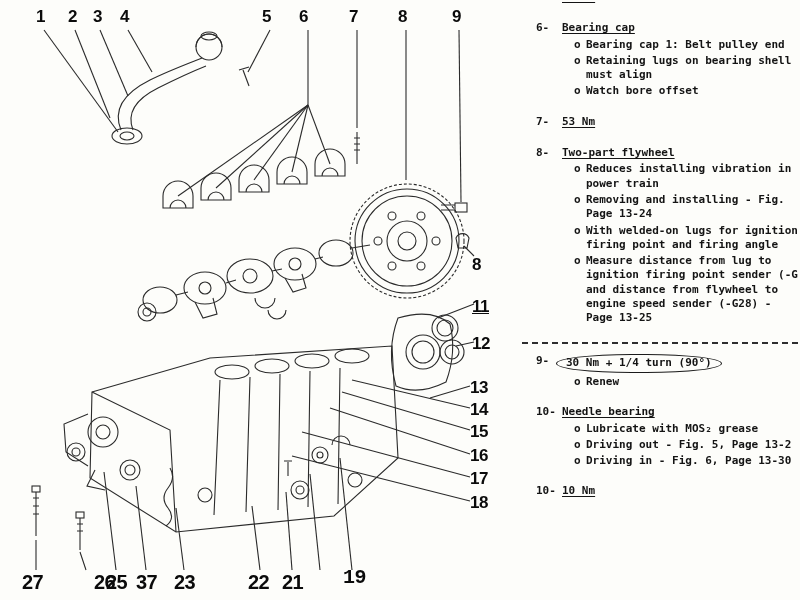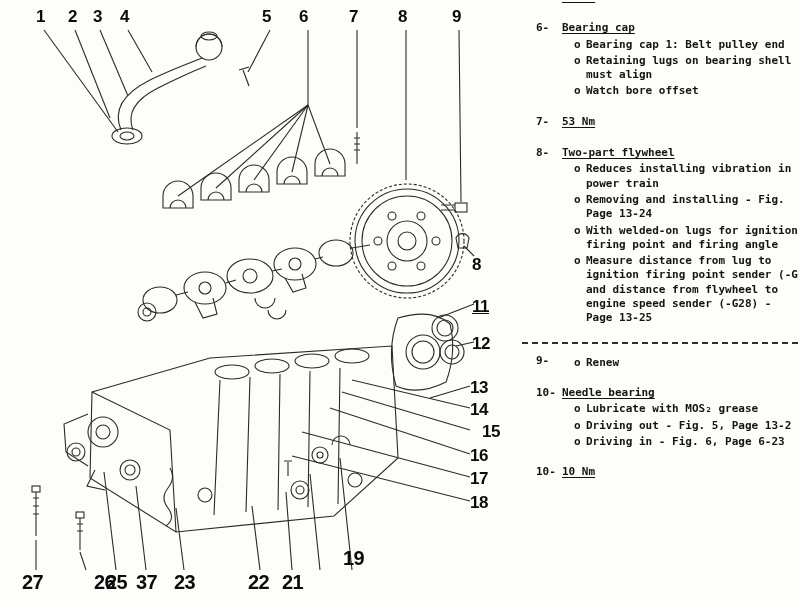--- a/index.html
+++ b/index.html
@@ -196,33 +196,33 @@
         <span class="callout top" style="left: 262px; top: 8px;">5</span>
         <span class="callout top" style="left: 299px; top: 8px;">6</span>
         <span class="callout top" style="left: 349px; top: 8px;">7</span>
         <span class="callout top" style="left: 398px; top: 8px;">8</span>
         <span class="callout top" style="left: 452px; top: 8px;">9</span>
         <span class="callout right" style="left: 472px; top: 256px;">8</span>
         <span class="callout right" style="left: 472px; top: 298px; text-decoration: underline;">11</span>
         <span class="callout right" style="left: 472px; top: 335px;">12</span>
         <span class="callout right" style="left: 470px; top: 379px;">13</span>
         <span class="callout right" style="left: 470px; top: 401px;">14</span>
-        <span class="callout right" style="left: 482px; top: 423px;">15</span>
+        <span class="callout right" style="left: 470px; top: 423px;">15</span>
         <span class="callout right" style="left: 470px; top: 447px;">16</span>
         <span class="callout right" style="left: 470px; top: 470px;">17</span>
         <span class="callout right" style="left: 470px; top: 494px;">18</span>
         <span class="callout bottom" style="left: 22px; top: 572px;">27</span>
         <span class="callout bottom" style="left: 74px; top: 572px; margin-left: 20px;">26</span>
         <span class="callout bottom" style="left: 106px; top: 572px;">25</span>
         <span class="callout bottom" style="left: 136px; top: 572px;">37</span>
         <span class="callout bottom" style="left: 174px; top: 572px;">23</span>
         <span class="callout bottom" style="left: 248px; top: 572px;">22</span>
         <span class="callout bottom" style="left: 282px; top: 572px;">21</span>
         <span class="callout bottom" style="left: 310px; top: 598px;">20</span>
-        <span class="callout bottom" style="left: 343px; top: 548px;">19</span>
+        <span class="callout bottom" style="left: 343px; top: 568px; font-family: Liberation Mono, monospace;">19</span>
       </div>
   </div>
 
   <div class="notes">
     <div id="notes-list">
     <div class="note">
       <span class="num">-</span>
       <div class="body">
         <span class="title underline">10 Nm</span>
         <div class="bullets"></div>
@@ -284,20 +284,21 @@
       <span class="b-char">o</span>
       <span class="b-text">Measure distance from lug to ignition firing point sender (-G and distance from flywheel to engine speed sender (-G28) - Page 13-25</span>
     </div>
   </div>
       </div>
     </div>
   <div class="divider"></div>
     <div class="note">
       <span class="num">9-</span>
       <div class="body">
+        <span class="title circled">30 Nm + 1/4 turn (90°)</span>
         <div class="bullets">
     <div class="bullet">
       <span class="b-char">o</span>
       <span class="b-text">Renew</span>
     </div>
   </div>
       </div>
     </div>
 
     <div class="note">
@@ -310,21 +311,21 @@
       <span class="b-text">Lubricate with MOS₂ grease</span>
     </div>
 
     <div class="bullet">
       <span class="b-char">o</span>
       <span class="b-text">Driving out - Fig. 5, Page 13-2</span>
     </div>
 
     <div class="bullet">
       <span class="b-char">o</span>
-      <span class="b-text">Driving in - Fig. 6, Page 6-23</span>
+      <span class="b-text">Driving in - Fig. 6, Page 13-30</span>
     </div>
   </div>
       </div>
     </div>
 
     <div class="note">
       <span class="num">10-</span>
       <div class="body">
         <span class="title underline">10 Nm</span>
         <div class="bullets"></div>

